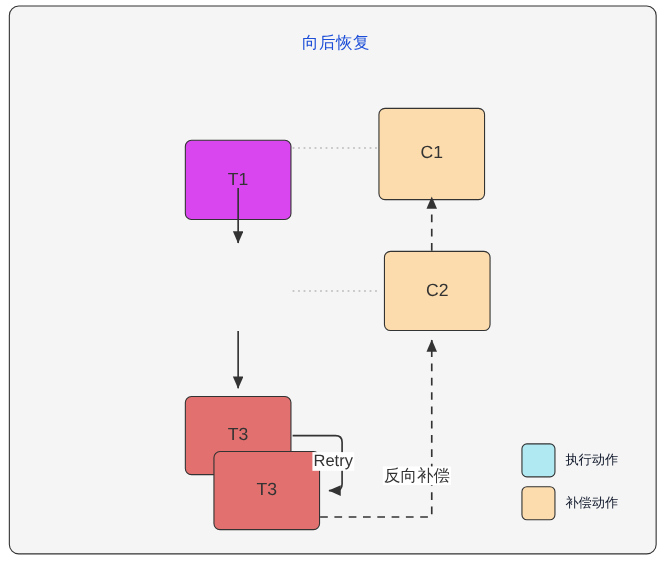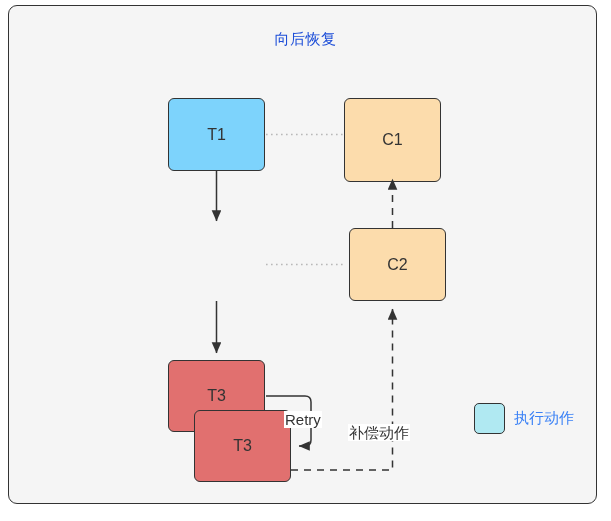--- a/index.html
+++ b/index.html
@@ -43,21 +43,21 @@
     position: absolute;
     box-sizing: border-box;
     border: 1.4px solid #333333;
     border-radius: 6px;
     display: flex;
     align-items: center;
     justify-content: center;
     font-size: 16px;
     color: #333333;
   }
-  .node-exec  { background: #7dd3fc; }
+  .node-exec  { background: #d946ef; margin-top: 29px; }
   .node-comp  { background: #fcdcac; }
   .node-fail  { background: #e1706f; }
 
   #node-t1 { left: 168px; top:  98px; width: 97px; height: 73px; }
   #node-t2 { left: 168px; top: 228px; width: 97px; height: 73px; }
   #node-t3a{ left: 168px; top: 360px; width: 97px; height: 72px; }
   #node-t3b{ left: 194px; top: 410px; width: 97px; height: 72px; z-index: 4; }
   #node-c1 { left: 344px; top:  98px; width: 97px; height: 84px; }
   #node-c2 { left: 349px; top: 228px; width: 97px; height: 73px; }
 
@@ -95,22 +95,22 @@
   }
   .legend-swatch {
     width: 31px;
     height: 31px;
     box-sizing: border-box;
     border: 1.4px solid #333333;
     border-radius: 5px;
     margin-right: 9px;
   }
   .legend-text {
-    font-size: 15px;
-    color: #3b82f6;
+    font-size: 12px;
+    color: #0f172a;
   }
 </style>
 </head>
 <body>
 
 <div id="stage">
 
   <div class="panel"></div>
 
   <div class="panel-title">向后恢复</div>
@@ -156,22 +156,26 @@
   <div class="node node-comp" id="node-c1">
     <span>C1</span>
   </div>
 
   <div class="node node-comp" id="node-c2">
     <span>C2</span>
   </div>
 
   <div class="edge-label" id="label-retry">Retry</div>
 
-  <div class="edge-label" id="label-comp">补偿动作</div>
+  <div class="edge-label" id="label-comp">反向补偿</div>
 
   <div class="legend">
     <div class="legend-row">
       <div class="legend-swatch" style="background:#b0e9f2;"></div>
       <div class="legend-text">执行动作</div>
     </div>
+    <div class="legend-row">
+      <div class="legend-swatch" style="background:#fcdcac;"></div>
+      <div class="legend-text">补偿动作</div>
+    </div>
   </div>
 
 </div>
 
 </body></html>

